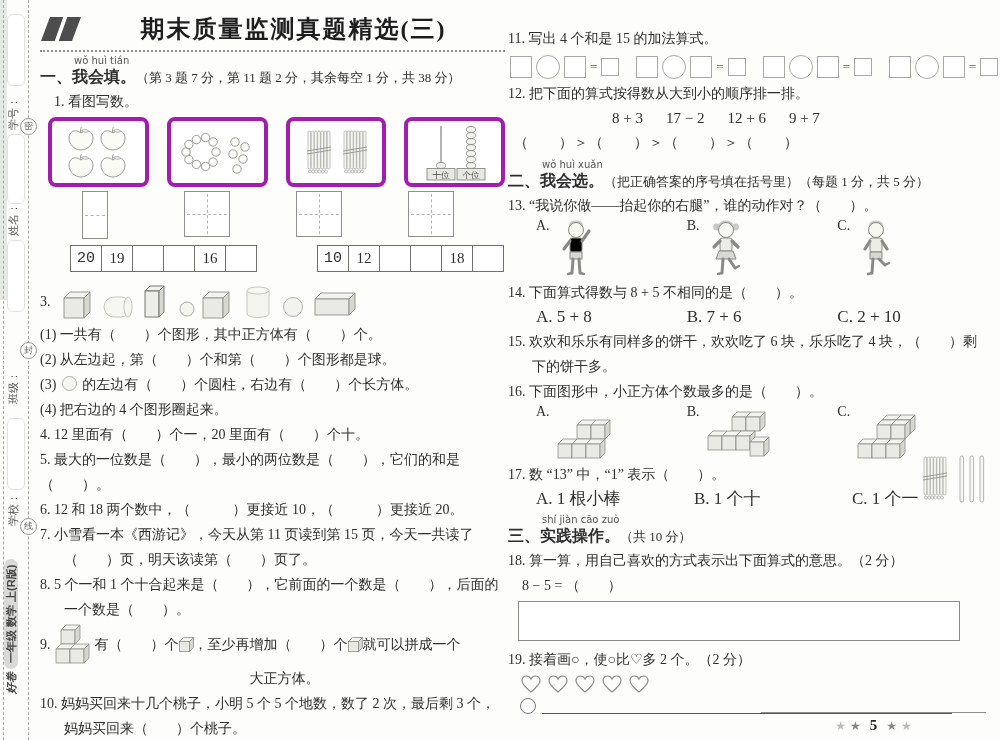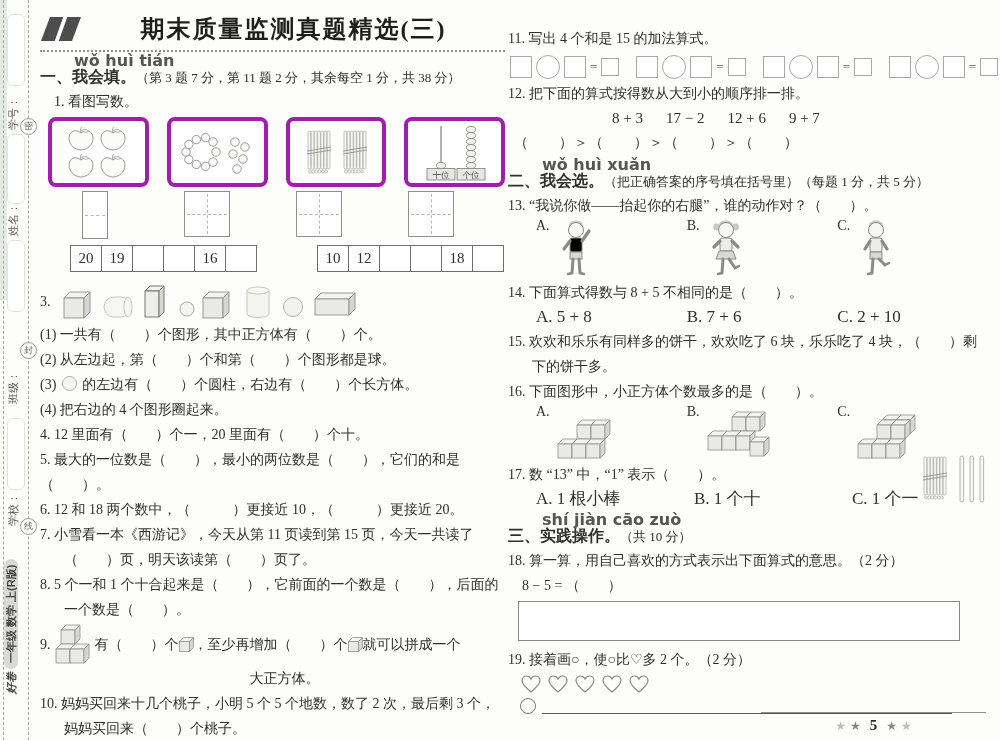--- a/index.html
+++ b/index.html
@@ -18,22 +18,22 @@
            font-size:11px;color:#444;white-space:nowrap;font-family:"Liberation Sans",sans-serif;}
   .m-brand .logo{font-weight:bold;font-style:italic;margin-right:3px;}
   .m-brand .pill{background:#d9d9d5;border-radius:7px;padding:1px 6px;font-weight:bold;}
   
   .col-l{position:absolute;left:40px;top:12px;width:465px;}
   .col-r{position:absolute;left:508px;top:26px;width:480px;}
   
   .hdr{display:flex;align-items:center;border-bottom:2px dotted #8f8f8b;padding-bottom:4px;height:34px;}
   .hdr .title{flex:1;text-align:center;font-size:24px;font-weight:900;letter-spacing:2px;color:#1e1e1e;}
   
-  .pinyin{font-size:16px;color:#555;padding-left:34px;line-height:11px;margin-top:3px;
-          font-family:"DejaVu Sans",sans-serif;font-weight:bold;}
+  .pinyin{font-size:10px;color:#555;padding-left:34px;line-height:11px;margin-top:3px;
+          font-family:"DejaVu Sans",sans-serif;}
   .sec-line{font-size:16px;font-weight:bold;line-height:22px;white-space:nowrap;}
   .sec-line .note{font-size:13px;font-weight:normal;}
   .q{font-size:14px;line-height:25px;}
   .hang{padding-left:24px;text-indent:-24px;}
   .ind{padding-left:14px;}
   
   .figrow{display:flex;gap:18px;margin:3px 0 4px 8px;}
   .figbox{width:94px;height:62px;border:4px solid #a21caf;border-radius:8px;background:#fff;
           display:flex;align-items:center;justify-content:center;}
   .gridrow{display:flex;gap:18px;margin:0 0 6px 8px;}
@@ -41,21 +41,21 @@
   .xgrid{position:relative;border:1px solid #8f8f8b;background:#fff;}
   .xgrid .h{position:absolute;left:2px;right:2px;top:50%;border-top:1px dashed #b5b5b1;}
   .xgrid .v{position:absolute;top:2px;bottom:2px;left:50%;border-left:1px dashed #b5b5b1;}
   .g1{width:24px;height:46px;}
   .g2{width:44px;height:44px;}
   
   .striprow{display:flex;margin:2px 0 8px 0;}
   .strip{display:flex;}
   .strip .cell{width:30px;height:25px;border:1px solid #6f6f6b;border-left:none;text-align:center;
                line-height:25px;font-size:15px;background:#fff;}
-  .strip .cell:first-child{border-left:1px solid #6f6f6b;}
+  .strip .cell:first-child{border-left:1px solid #6f6f6b;font-family:Liberation Mono, monospace;}
   
   .opts{display:flex;padding-left:28px;font-size:17px;line-height:24px;}
   .opts .o{width:158px;}
   .optfig{display:flex;padding-left:28px;align-items:flex-start;}
   .optfig .of{width:158px;display:flex;gap:6px;align-items:flex-start;font-size:14px;}
   
   .grow{display:flex;gap:17px;margin:4px 0 2px 2px;align-items:center;}
   .grp{display:flex;gap:4px;align-items:center;}
   .sq{width:20px;height:20px;border:1.2px solid #a8a8a4;background:#fff;}
   .sqs{width:16px;height:16px;border:1.2px solid #a8a8a4;background:#fff;}

